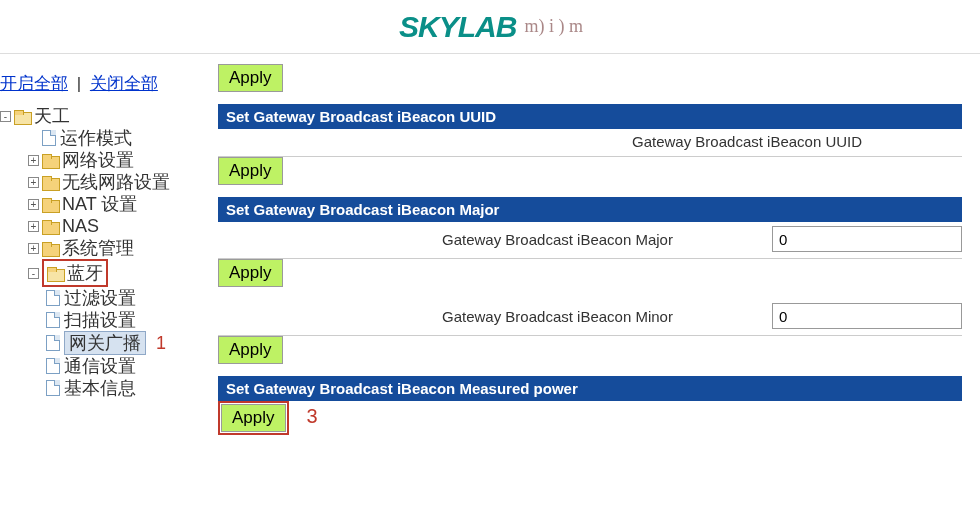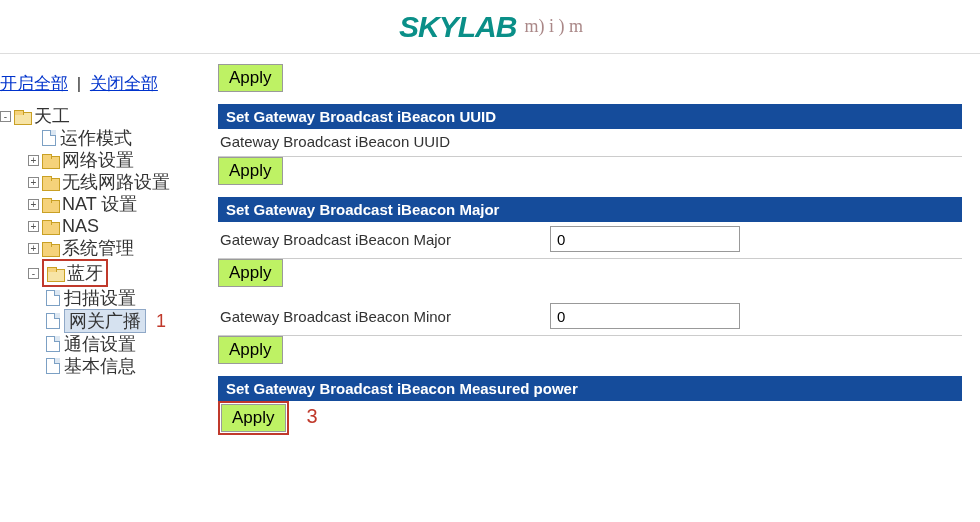--- a/index.html
+++ b/index.html
@@ -27,21 +27,21 @@
   .tree .children { padding-left: 28px; }
   .tree .children-deep { padding-left: 46px; }
   .tree .sel { background:#d6e2f0; border:1px solid #8fa8c7; padding:0 4px; }
   .tree .box-highlight-bt { border:2px solid #c0392b; padding:1px 3px; display:inline-flex; align-items:center; }
   .annot-1 { color:#c0392b; font-size:18px; margin-left:10px; }
 
   .main { flex: 1; padding: 10px 18px 0 18px; }
   .top-apply { margin-bottom: 12px; }
   .group { margin-bottom: 12px; }
   .group-header { background:#154c9b; color:#fff; font-weight:bold; padding:4px 8px; font-size:15px; }
-  .group-row { display:flex; align-items:center; padding:4px 0 6px 2px; border-bottom:1px solid #ccc; }
+  .group-row { display:flex; align-items:center; padding:4px 0 6px 2px; border-bottom:1px solid #ccc;justify-content:flex-end; }
   .group-row .lbl { width:330px; font-size:15px; color:#333; }
   .group-row input[type=text] { height:26px; font-size:15px; padding:2px 6px; border:1px solid #999; }
   .w-uuid { width:280px; }
   .w-num { width:190px; }
   .w-mp { width: 48px; }
   .apply-btn { font-size:17px; padding:3px 10px; background:#bef264; border:1px solid #9a9a9a; cursor:pointer; font-family: inherit; }
   .box-highlight { border:2px solid #c0392b; padding:1px; display:inline-block; }
   .callout { color:#c0392b; font-size:20px; margin-left:14px; }
 </style>
 </head>
@@ -104,20 +104,24 @@
           <span class="expander">-</span>
           <span class="box-highlight-bt">
             <span class="folder-icon open"></span>
             <span class="label">蓝牙</span>
           </span>
         </li>
       </ul>
       <ul class="children-deep">
         <li>
           <span class="page-icon"></span>
+          <span class="label">过滤设置</span>
+        </li>
+        <li>
+          <span class="page-icon"></span>
           <span class="label">扫描设置</span>
         </li>
         <li>
           <span class="page-icon"></span>
           <span class="label sel">网关广播</span>
           <span class="annot-1">1</span>
         </li>
         <li>
           <span class="page-icon"></span>
           <span class="label">通信设置</span>

